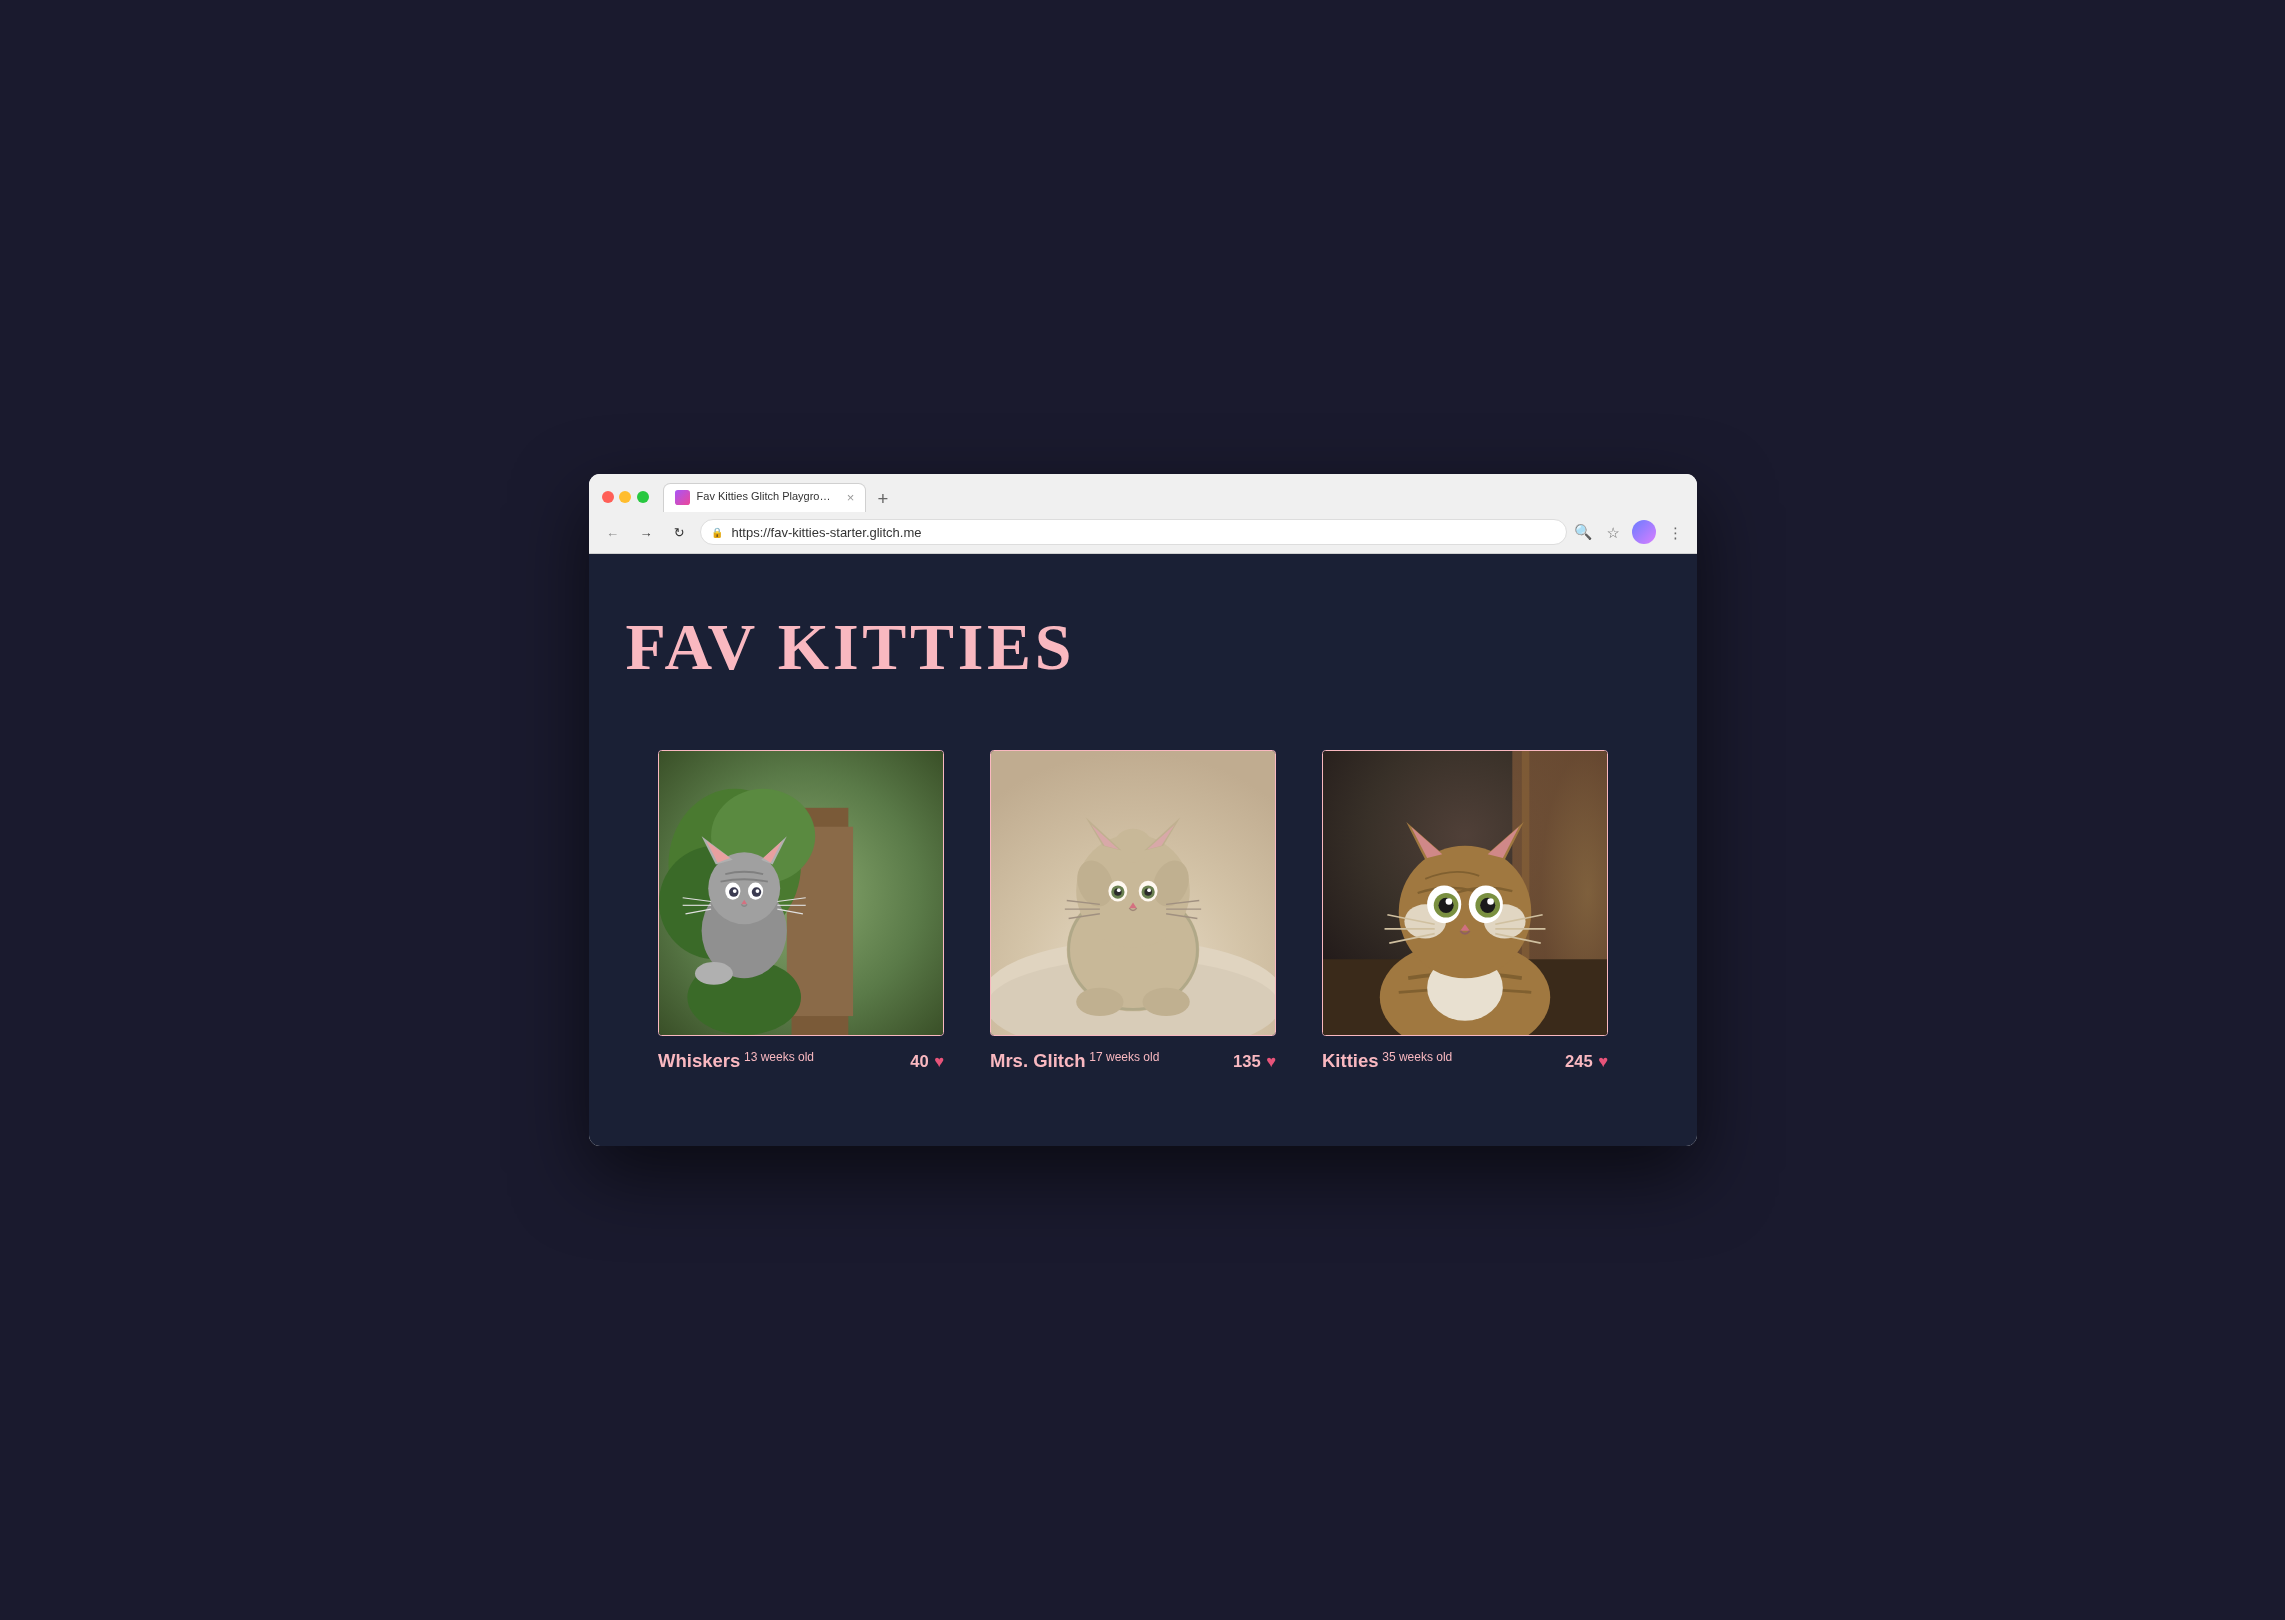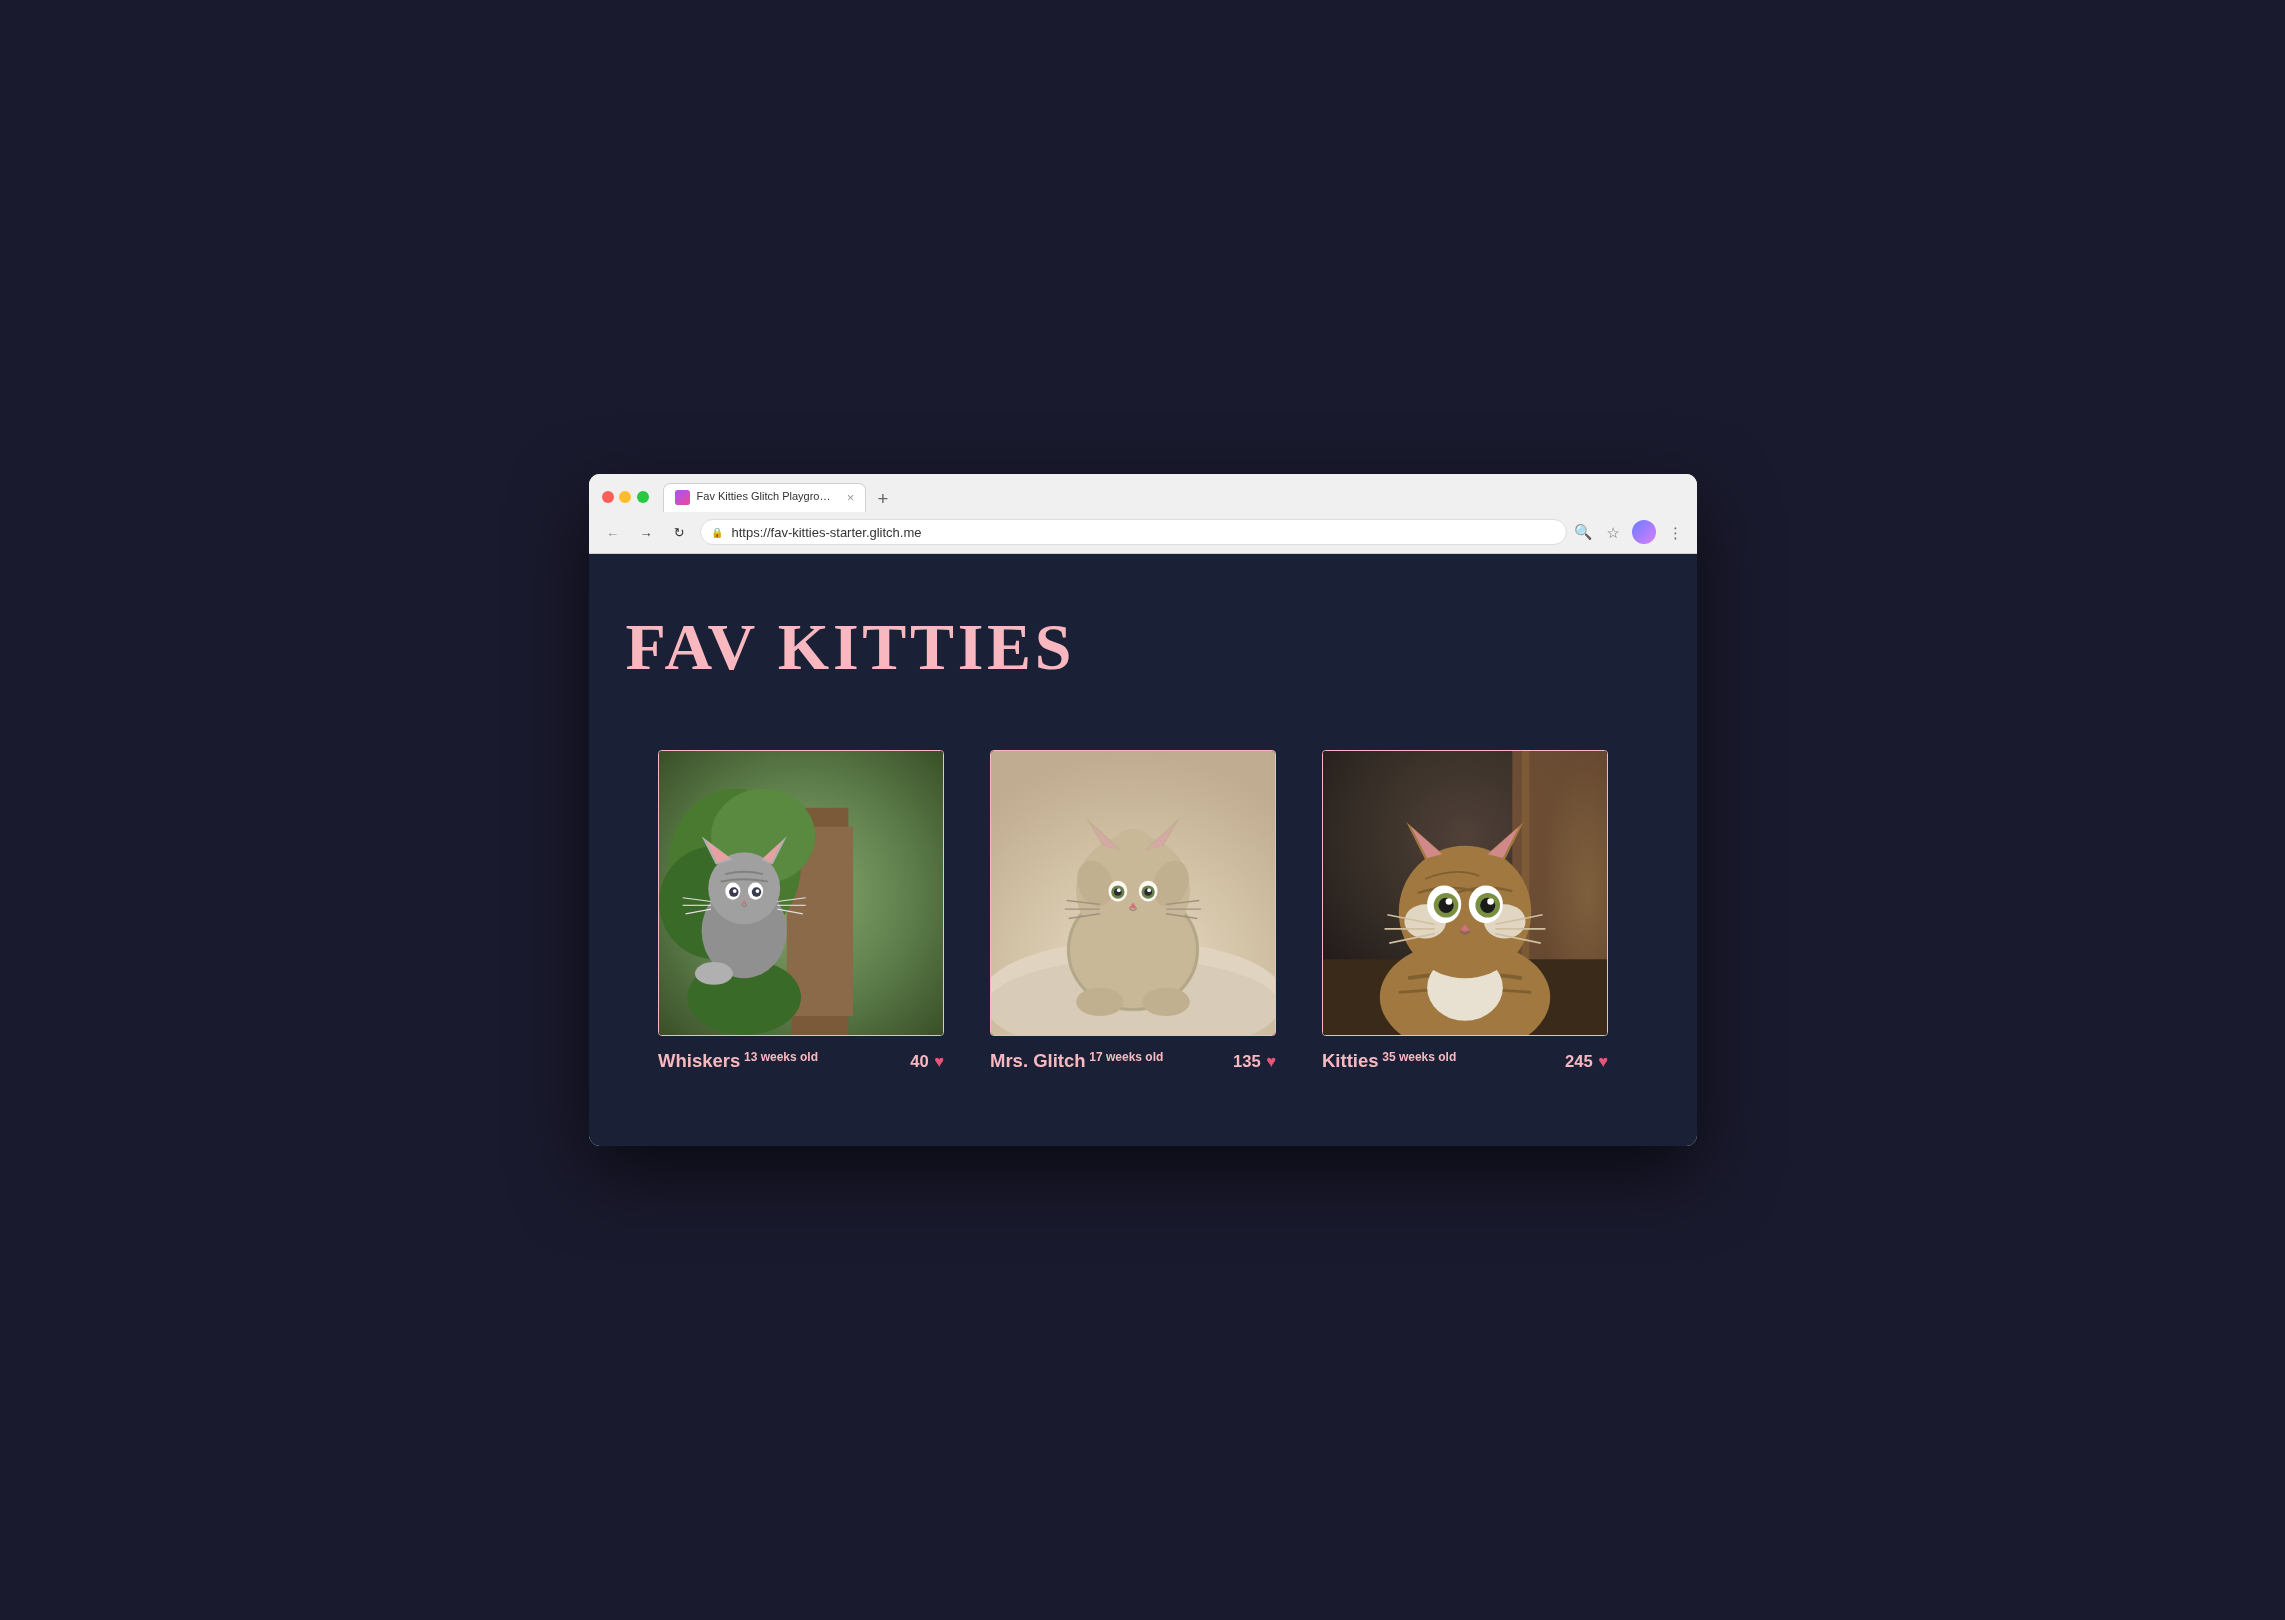--- a/index.html
+++ b/index.html
@@ -231,21 +231,21 @@
 
     .kitty-name {
       font-size: 18.5px;
       font-weight: 700;
       color: #f9b8c0;
     }
 
     .kitty-age {
       font-size: 12px;
       color: #f9b8c0;
-      font-weight: 700;
+      font-weight: 400;
     }
 
     .kitty-votes {
       display: flex;
       align-items: center;
       gap: 5.5px;
       color: #f9b8c0;
       font-size: 16.6px;
       font-weight: 700;
       padding-top: 1.8px;

